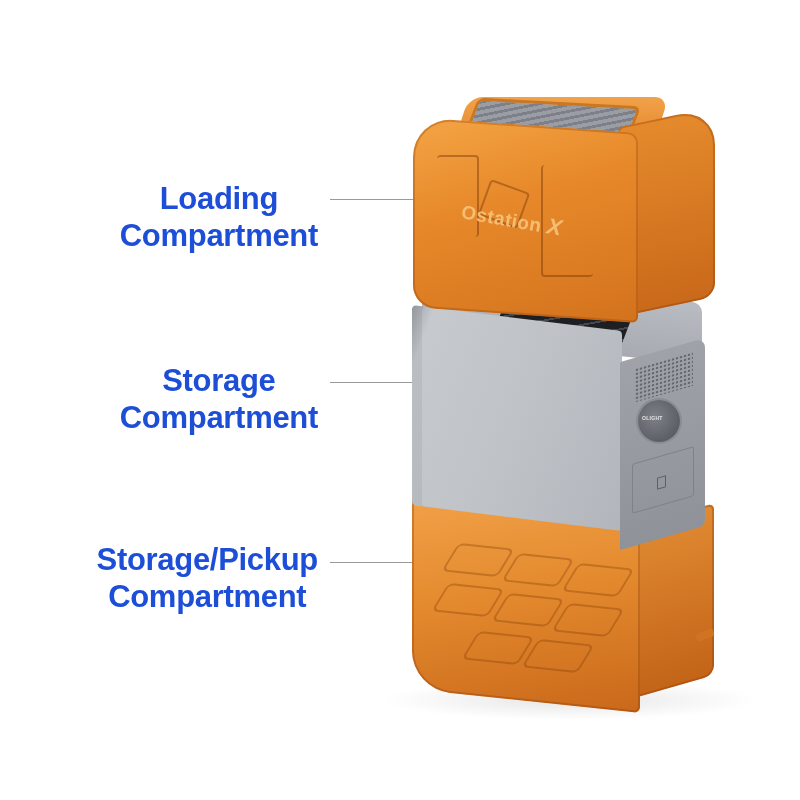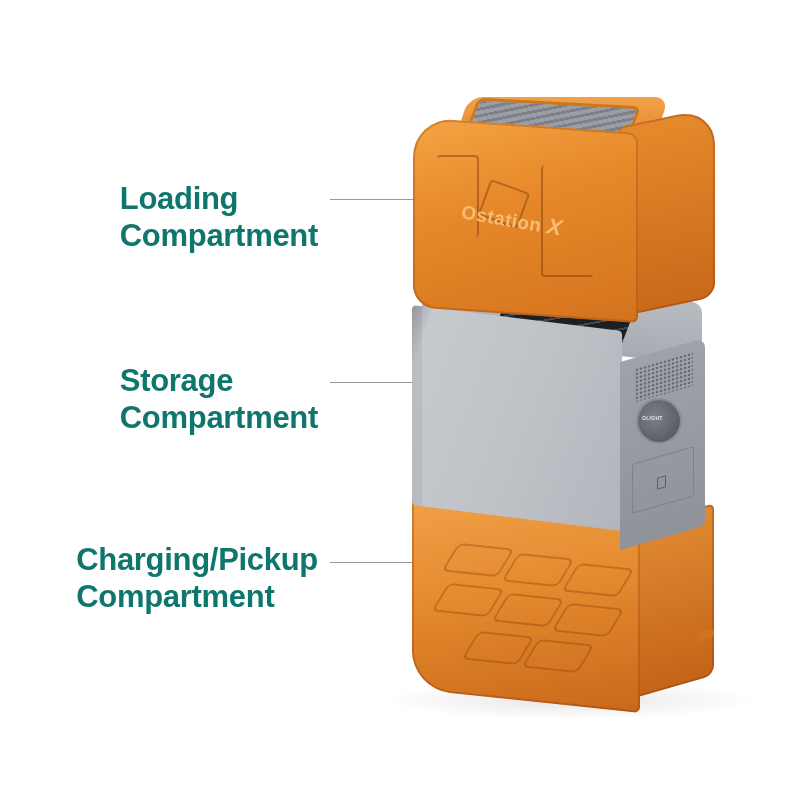--- a/index.html
+++ b/index.html
@@ -8,22 +8,22 @@
       background: #ffffff;
       font-family: "Liberation Sans", "DejaVu Sans", sans-serif;
       position: relative;
     }
     .stage { position: absolute; inset: 0; }
 
     
     .label {
       position: absolute;
       right: 482px;
-      text-align: left;
-      color: #0f766e;
+      text-align: center;
+      color: #1d4ed8;
       font-weight: 700;
       font-size: 31px;
       line-height: 37px;
       letter-spacing: -0.3px;
     }
     .label span { display: block; white-space: nowrap; }
     .leader {
       position: absolute;
       height: 1px;
       background: #9a9a9a;
@@ -210,21 +210,21 @@
   <div class="dot" style="left:430px; top:199px;"></div>
 
   <div class="label" style="top:362px;">
     <span>Storage</span>
     <span>Compartment</span>
   </div>
   <div class="leader" style="left:330px; top:382px; width:98px;"></div>
   <div class="dot" style="left:428px; top:382px;"></div>
 
   <div class="label" style="top:541px;">
-    <span>Charging/Pickup</span>
+    <span>Storage/Pickup</span>
     <span>Compartment</span>
   </div>
   <div class="leader" style="left:330px; top:562px; width:98px;"></div>
   <div class="dot" style="left:428px; top:562px;"></div>
 
   <div class="shadow"></div>
 
   <div class="storage">
     <div class="side"></div>
     <div class="front"></div>

